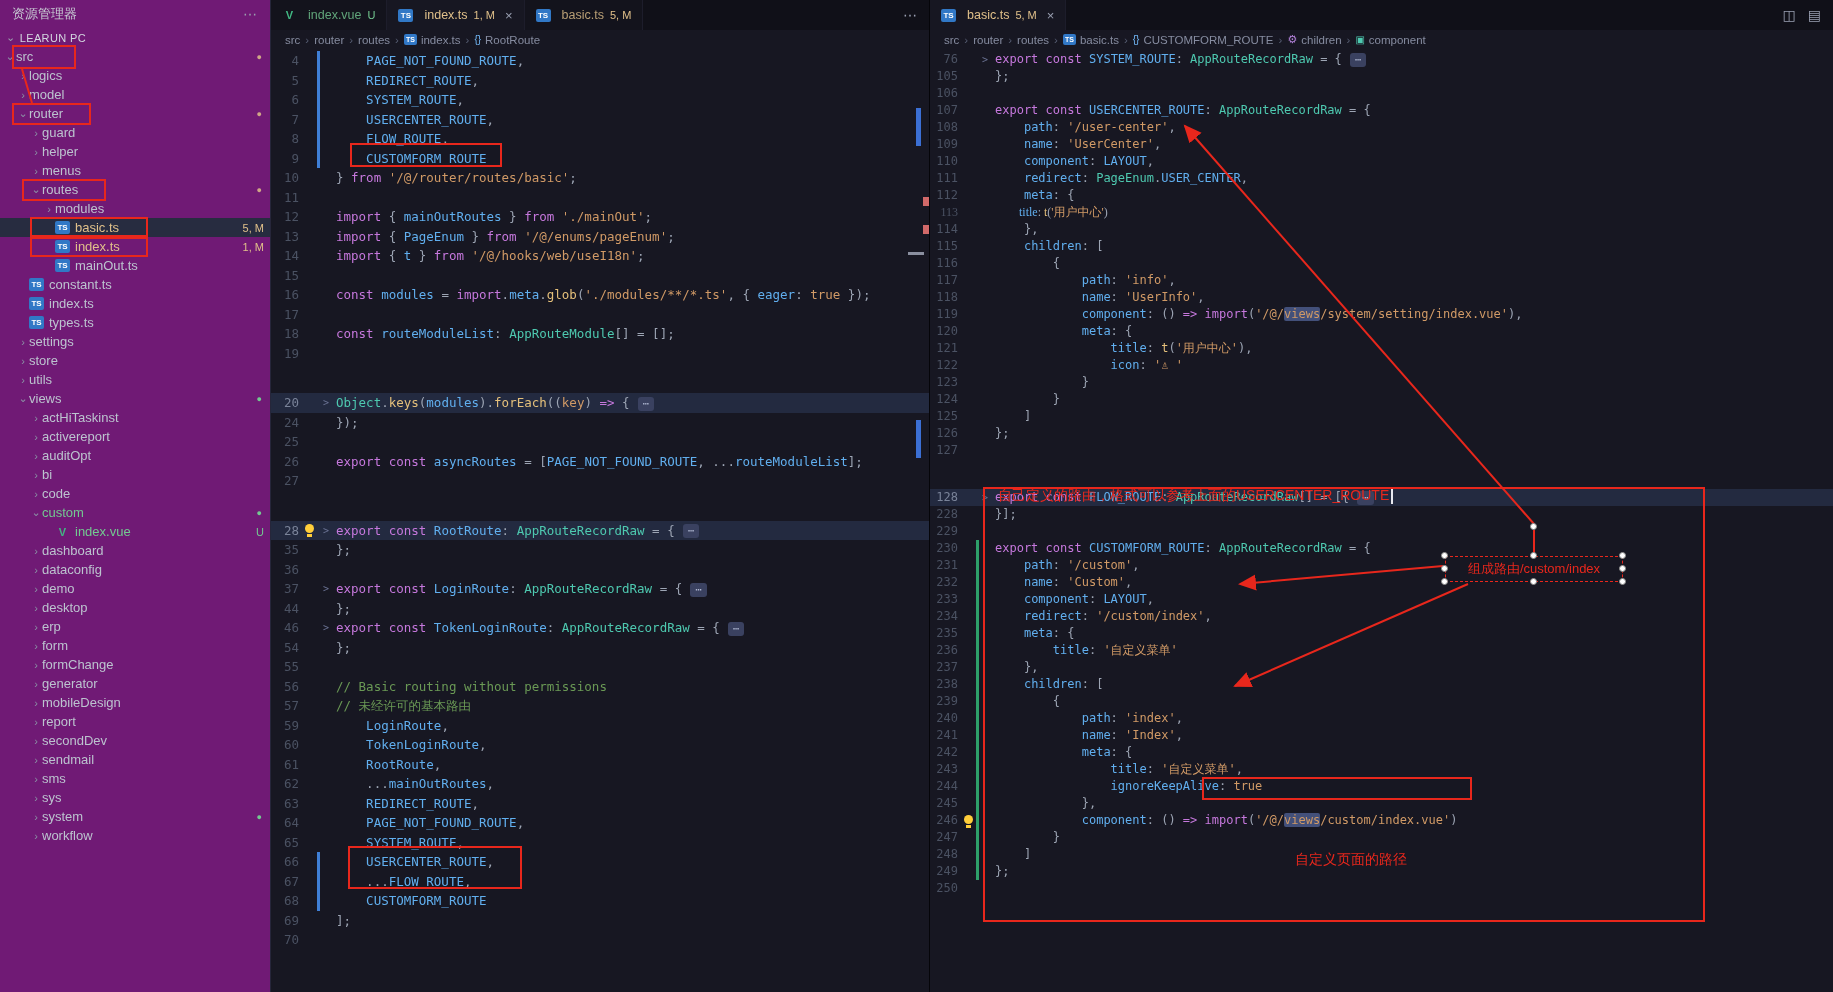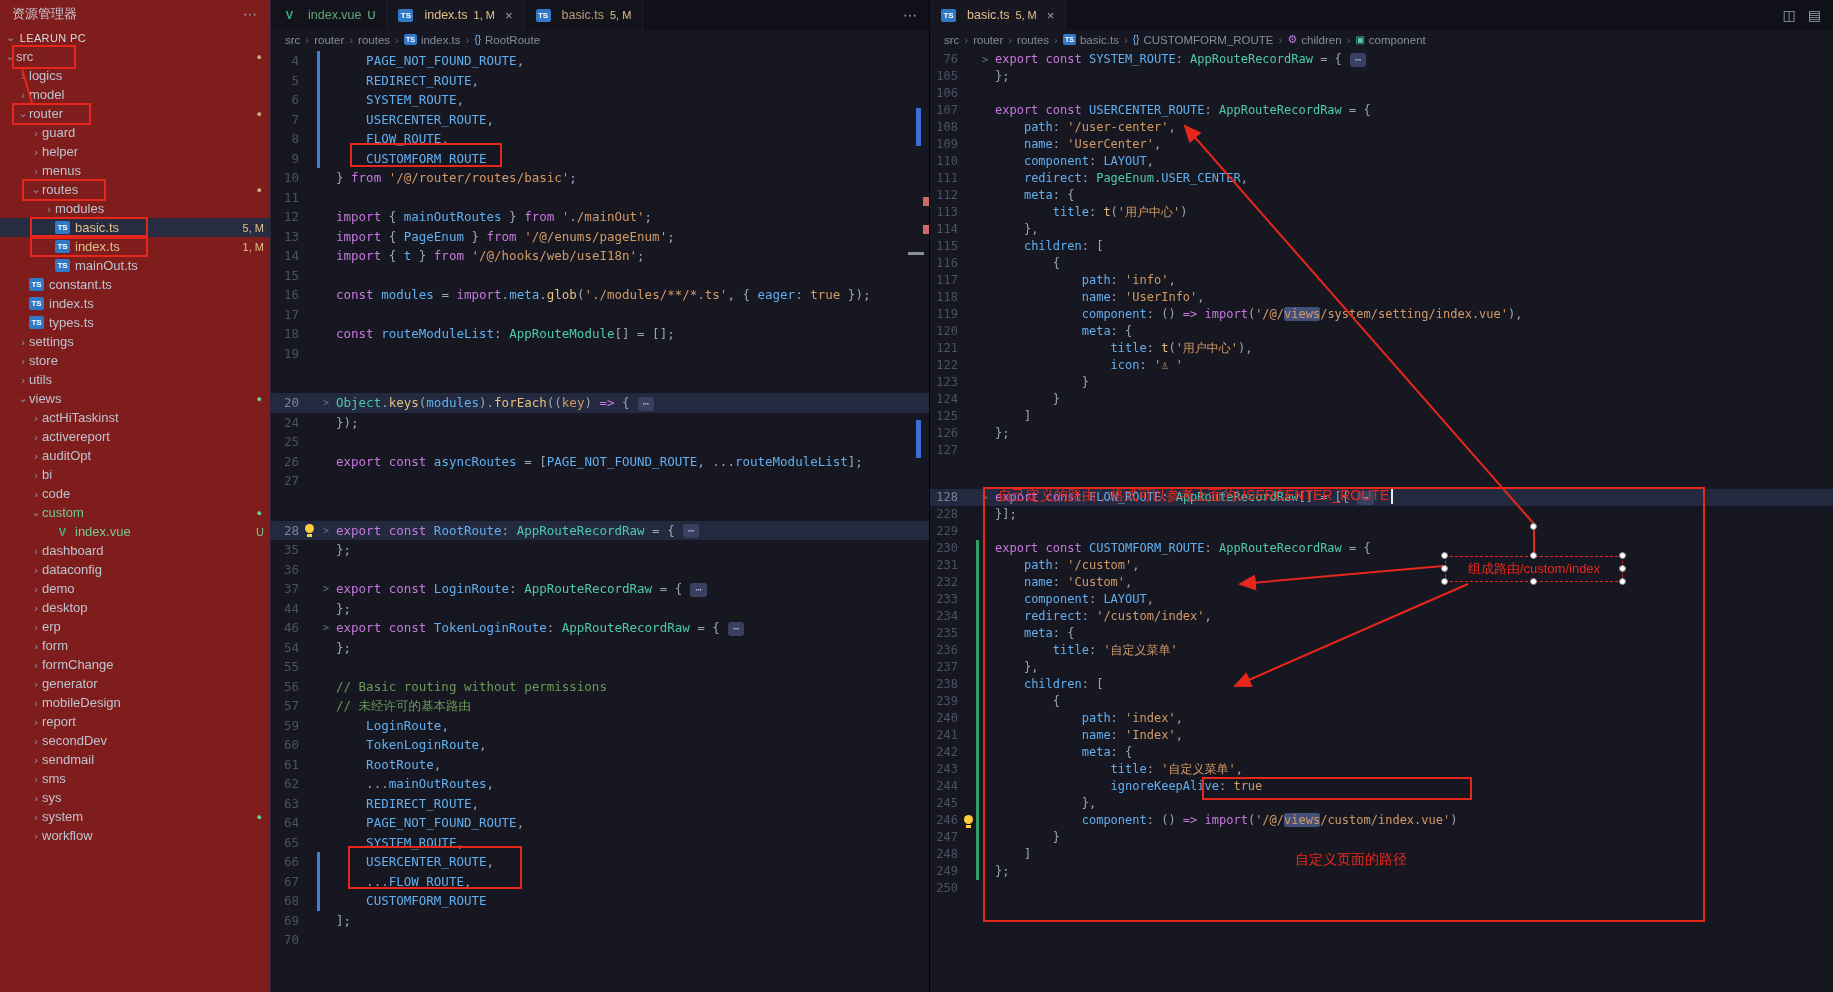--- a/index.html
+++ b/index.html
@@ -1,21 +1,21 @@
 <!DOCTYPE html>
 <html><head>
 <meta charset="utf-8">
 <style>
   * { box-sizing: border-box; margin: 0; padding: 0; }
   html,body { width:1833px; height:992px; overflow:hidden; background:#14141d;
               font-family:"Liberation Sans", sans-serif; }
   .app { position:relative; width:1833px; height:992px; display:flex; }
 
   
-  .sidebar { width:271px; height:100%; background:#7f1d1d; border-right:1px solid #26263a; flex:none; }
+  .sidebar { width:271px; height:100%; background:#701a75; border-right:1px solid #26263a; flex:none; }
   .sb-header { height:28px; display:flex; align-items:center; padding:0 12px; color:#c7cad3; font-size:13px; }
   .sb-header .spacer { flex:1; }
   .sb-menu { color:#9a9fae; font-size:14px; letter-spacing:1px; cursor:pointer; }
   .ws-row { height:19px; display:flex; align-items:center; padding:0 6px; color:#d4d7e0; font-size:11px; font-weight:normal; letter-spacing:.4px; }
   .ws-chev::before { content:"⌄"; color:#9a9fae; font-size:11px; margin-right:4px; font-weight:normal; }
   .tree { }
   .trow { height:19px; display:flex; align-items:center; font-size:13px; color:#bcc3cf; cursor:pointer; }
   .trow.sel { background:#272c40; }
   .chev { width:12px; flex:none; color:#8a91a5; font-size:11px; text-align:center; }
   .fticon { flex:none; width:15px; height:13px; border-radius:2px; font-size:8px; font-weight:bold;
@@ -782,21 +782,21 @@
           <span class="foldc"></span>
           <span class="codetx"><span class="t-pln">    </span><span class="t-var">redirect</span><span class="t-pun">: </span><span class="t-typ">PageEnum</span><span class="t-pun">.</span><span class="t-var">USER_CENTER</span><span class="t-pun">,</span></span>
         </div>
         <div class="cl" style="height: 17px; line-height: 17px;">
           <span class="num">112</span>
           <span class="glyph"></span>
           <span class="cbar"></span>
           <span class="foldc"></span>
           <span class="codetx"><span class="t-pln">    </span><span class="t-var">meta</span><span class="t-pun">: {</span></span>
         </div>
-        <div class="cl" style="height: 17px; line-height: 17px;">
+        <div class="cl" style="height: 17px; line-height: 17px; font-family: Liberation Serif, serif;">
           <span class="num">113</span>
           <span class="glyph"></span>
           <span class="cbar"></span>
           <span class="foldc"></span>
           <span class="codetx"><span class="t-pln">        </span><span class="t-var">title</span><span class="t-pun">: </span><span class="t-fn">t</span><span class="t-pun">(</span><span class="t-str">'用户中心'</span><span class="t-pun">)</span></span>
         </div>
         <div class="cl" style="height: 17px; line-height: 17px;">
           <span class="num">114</span>
           <span class="glyph"></span>
           <span class="cbar"></span>

